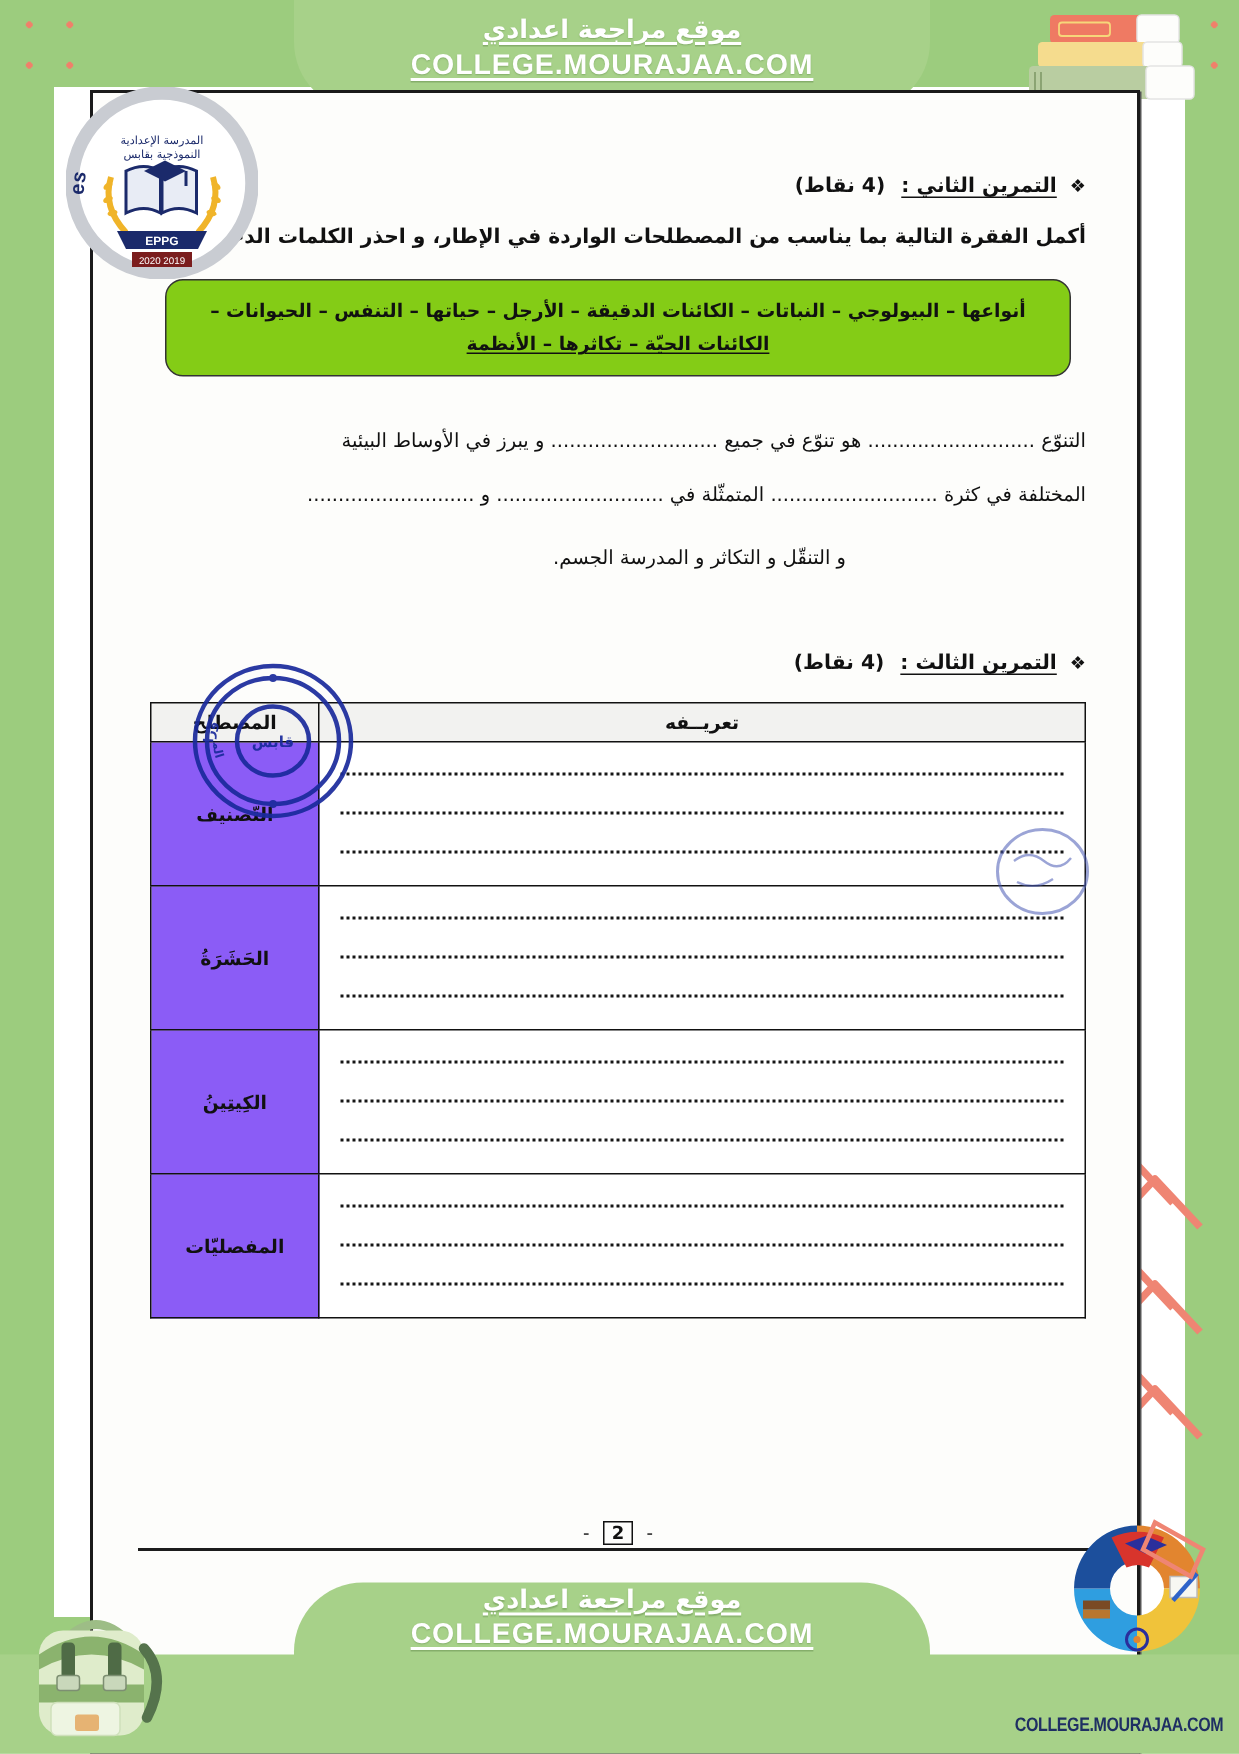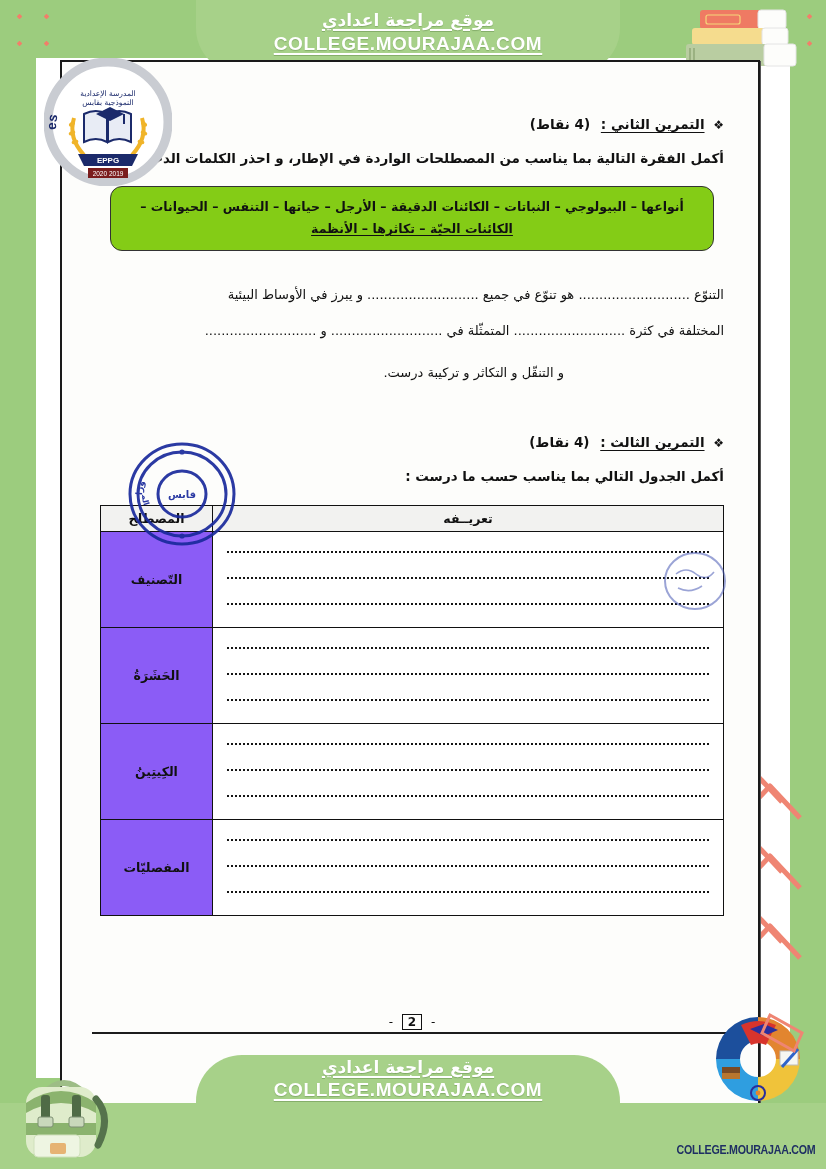--- a/index.html
+++ b/index.html
@@ -271,30 +271,29 @@
         <span>و يبرز في الأوساط البيئية</span>
       </span>
       <span class="row r2">
         <span>المختلفة في كثرة</span>
         <span class="dots">...........................</span>
         <span>المتمثّلة في</span>
         <span class="dots">...........................</span>
         <span>و</span>
         <span class="dots">...........................</span>
       </span>
-      <div class="r4">و التنقّل و التكاثر و تركيبة درست.</div>
+      <div class="r4">و التنقّل و التكاثر و المدرسة الجسم.</div>
     </div>
 
     <div class="ex-head" style="margin-top:44px;">
       <span class="star">❖</span>
       <span class="title">التمرين الثالث :</span>
       <span class="pts">(4 نقاط)</span>
     </div>
 
-    <div class="instruction">أكمل الجدول التالي بما يناسب حسب ما درست :</div>
 
     <div class="tbl-wrap">
       <table class="qtable">
         <tbody>
           <tr class="hdr">
             <td class="col-def sp">تعريــفه</td>
             <td class="col-term">المصطلح</td>
           </tr>
           <tr class="body-row">
             <td class="col-def">

